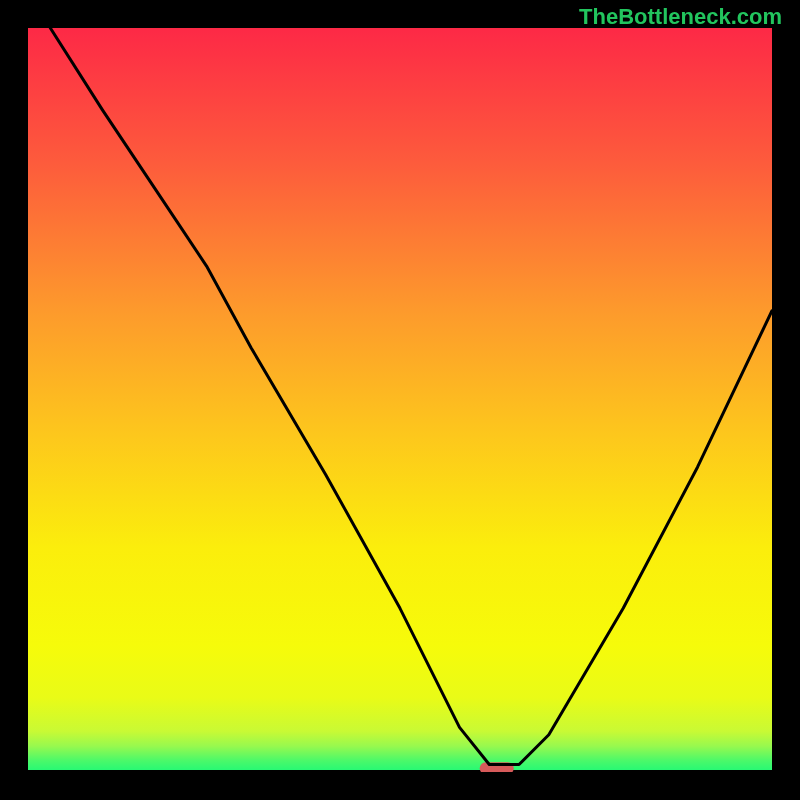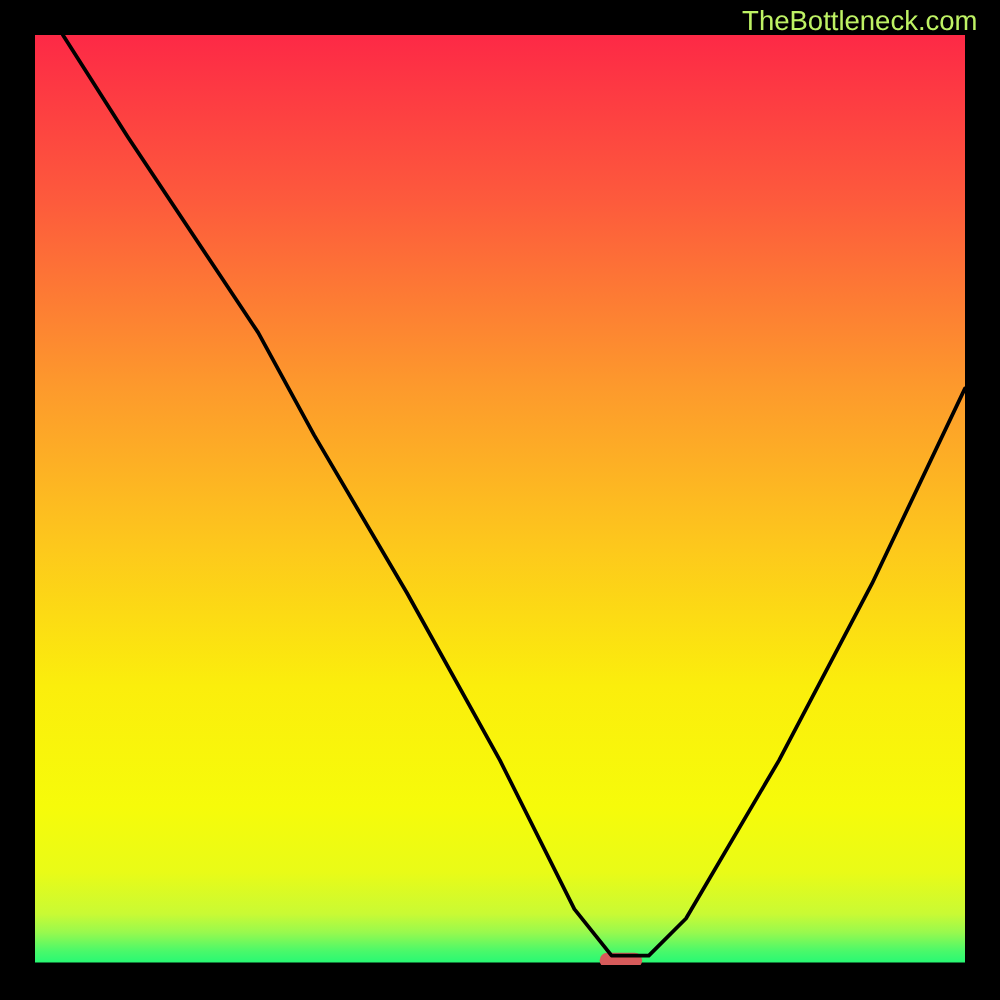--- a/index.html
+++ b/index.html
@@ -8,23 +8,23 @@
     height: 800px;
     background: #000;
     position: relative;
     overflow: hidden;
     font-family: Arial, sans-serif;
   }
   .watermark {
     position: absolute;
     top: 4px;
     right: 18px;
-    color: #bef264;
+    color: #22c55e;
     font-size: 22px;
-    font-weight: normal;
+    font-weight: bold;
     z-index: 10;
   }
   .plot-area {
     position: absolute;
     left: 28px;
     top: 28px;
     width: 744px;
     height: 744px;
   }
   .plot-area svg {

